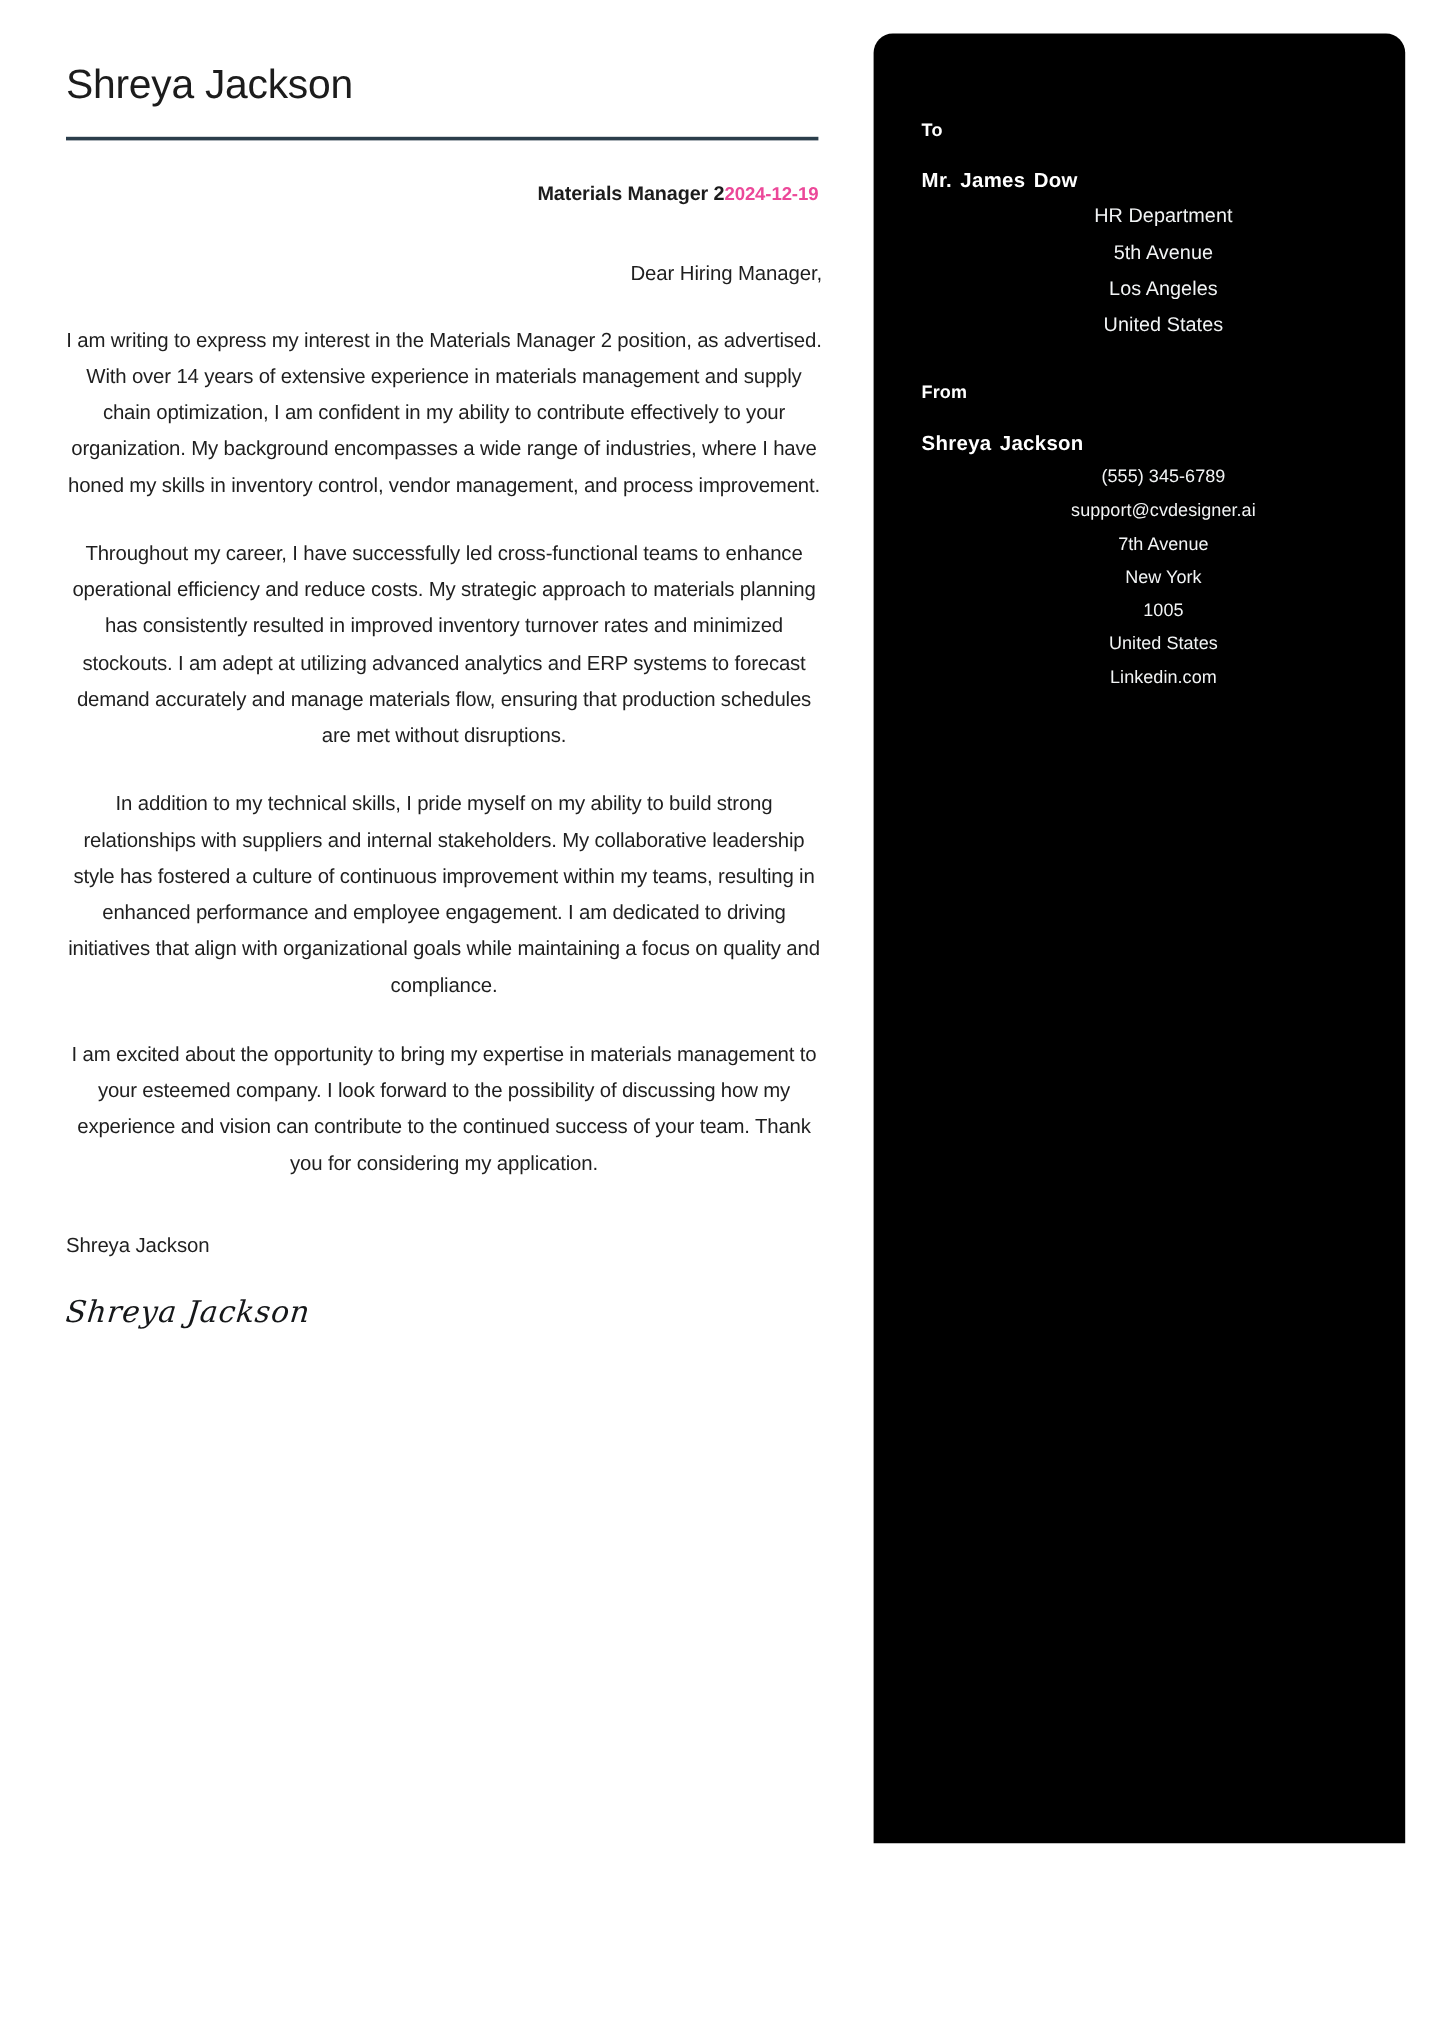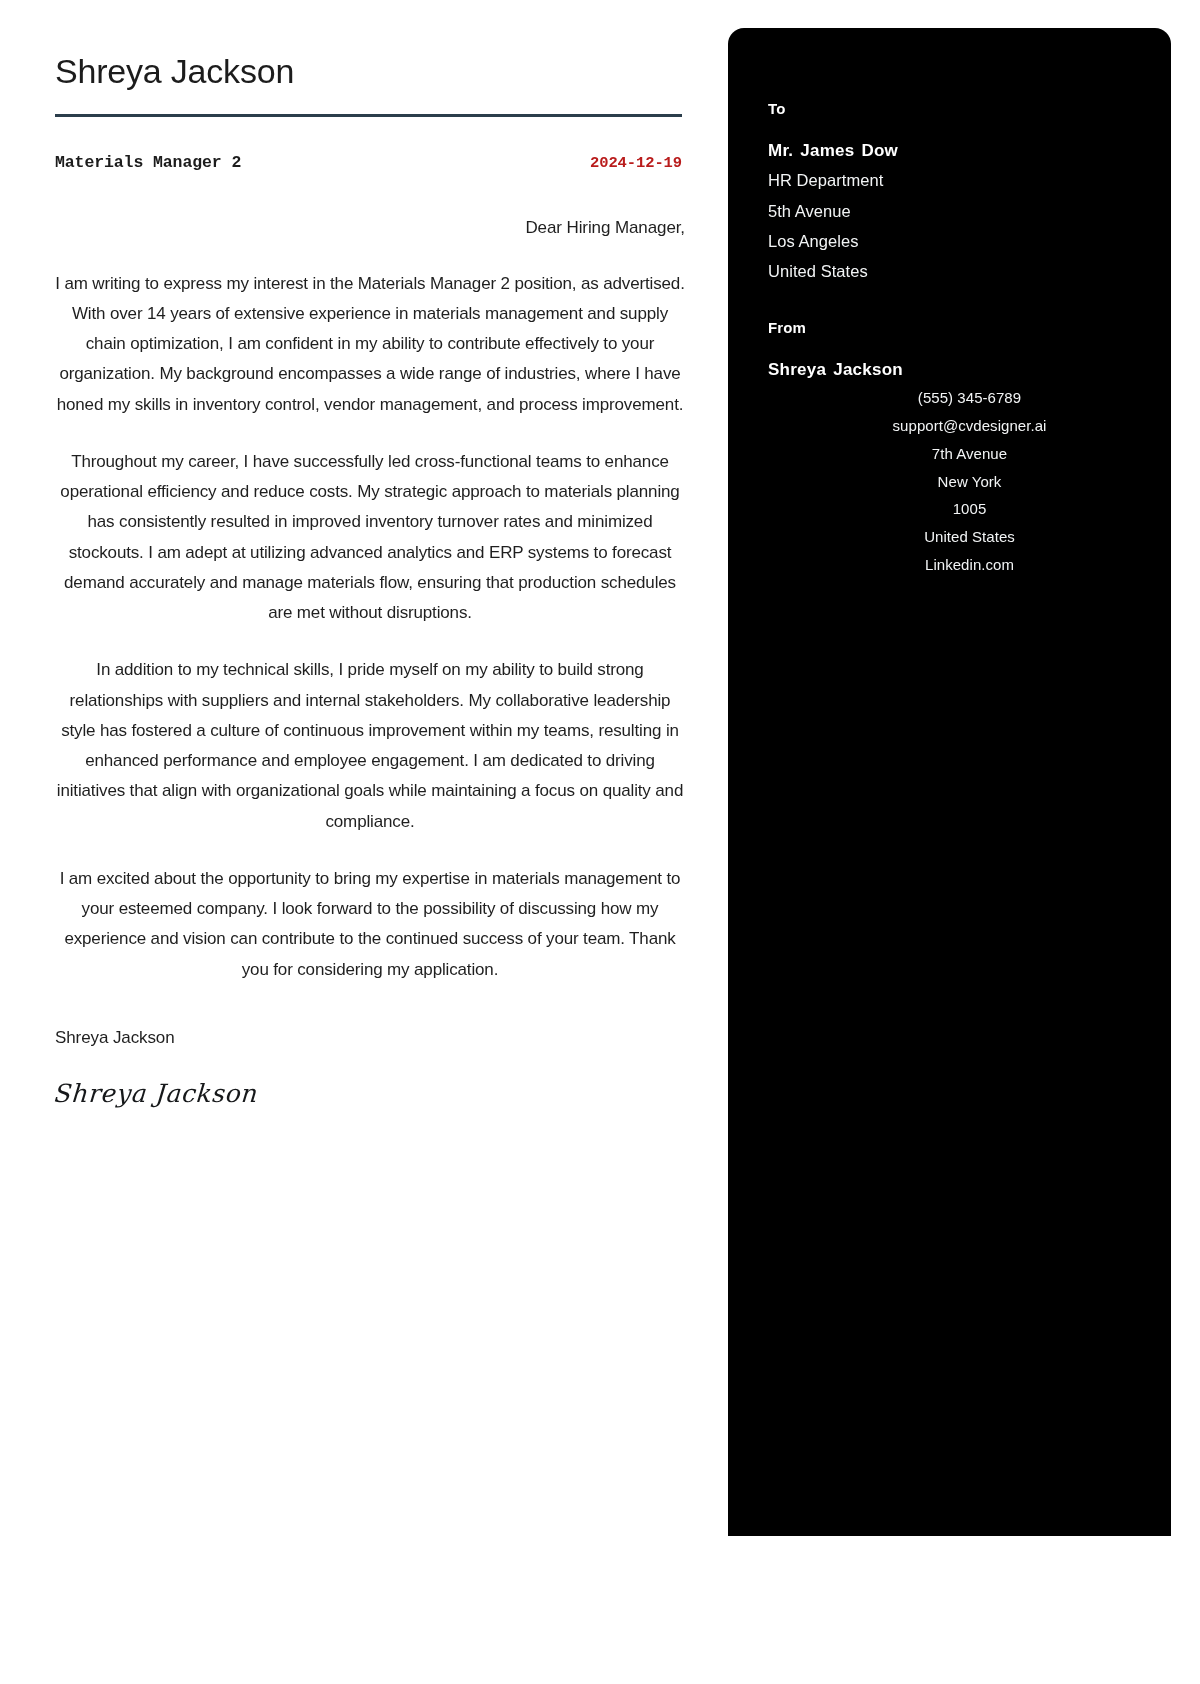--- a/index.html
+++ b/index.html
@@ -40,36 +40,35 @@
     margin-top: 23px;
     width: 627px;
     height: 3px;
     background: #2b3e4b;
   }
 
   .meta-row {
     margin-top: 36px;
     display: flex;
     align-items: baseline;
-    justify-content: space-between;
+    justify-content: flex-end;
     width: 627px;
-    font-family: Liberation Mono, monospace;
   }
 
   .job-title {
     font-size: 16.5px;
     font-weight: bold;
     color: #1c1c1c;
     letter-spacing: -0.1px;
   }
 
   .letter-date {
     font-size: 15.5px;
     font-weight: bold;
-    color: #b91c1c;
+    color: #ec4899;
     letter-spacing: -0.1px;
   }
 
   .salutation {
     margin-top: 42px;
     font-size: 17px;
     color: #1f1f1f;
     line-height: 1.62;
     letter-spacing: -0.1px;
     text-align: right;
@@ -135,20 +134,21 @@
     line-height: 1.72;
     word-spacing: 2px;
   }
 
   .side-line {
     font-size: 16.5px;
     font-weight: 400;
     color: #f2f4f5;
     line-height: 1.84;
     letter-spacing: 0.05px;
+    text-align: center;
   }
 
   .side-line-sm {
     font-size: 15px;
     font-weight: 400;
     color: #f2f4f5;
     line-height: 1.86;
     letter-spacing: 0.05px;
     text-align: center;
   }

